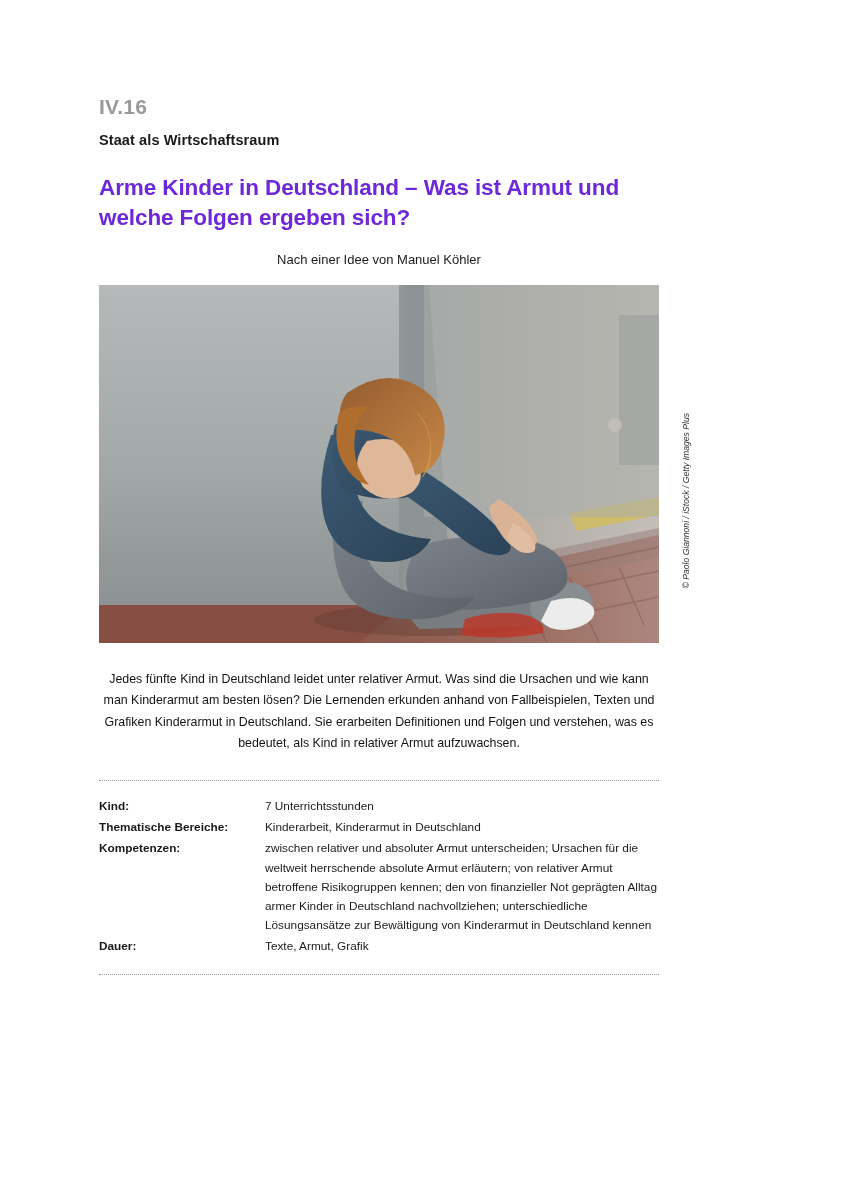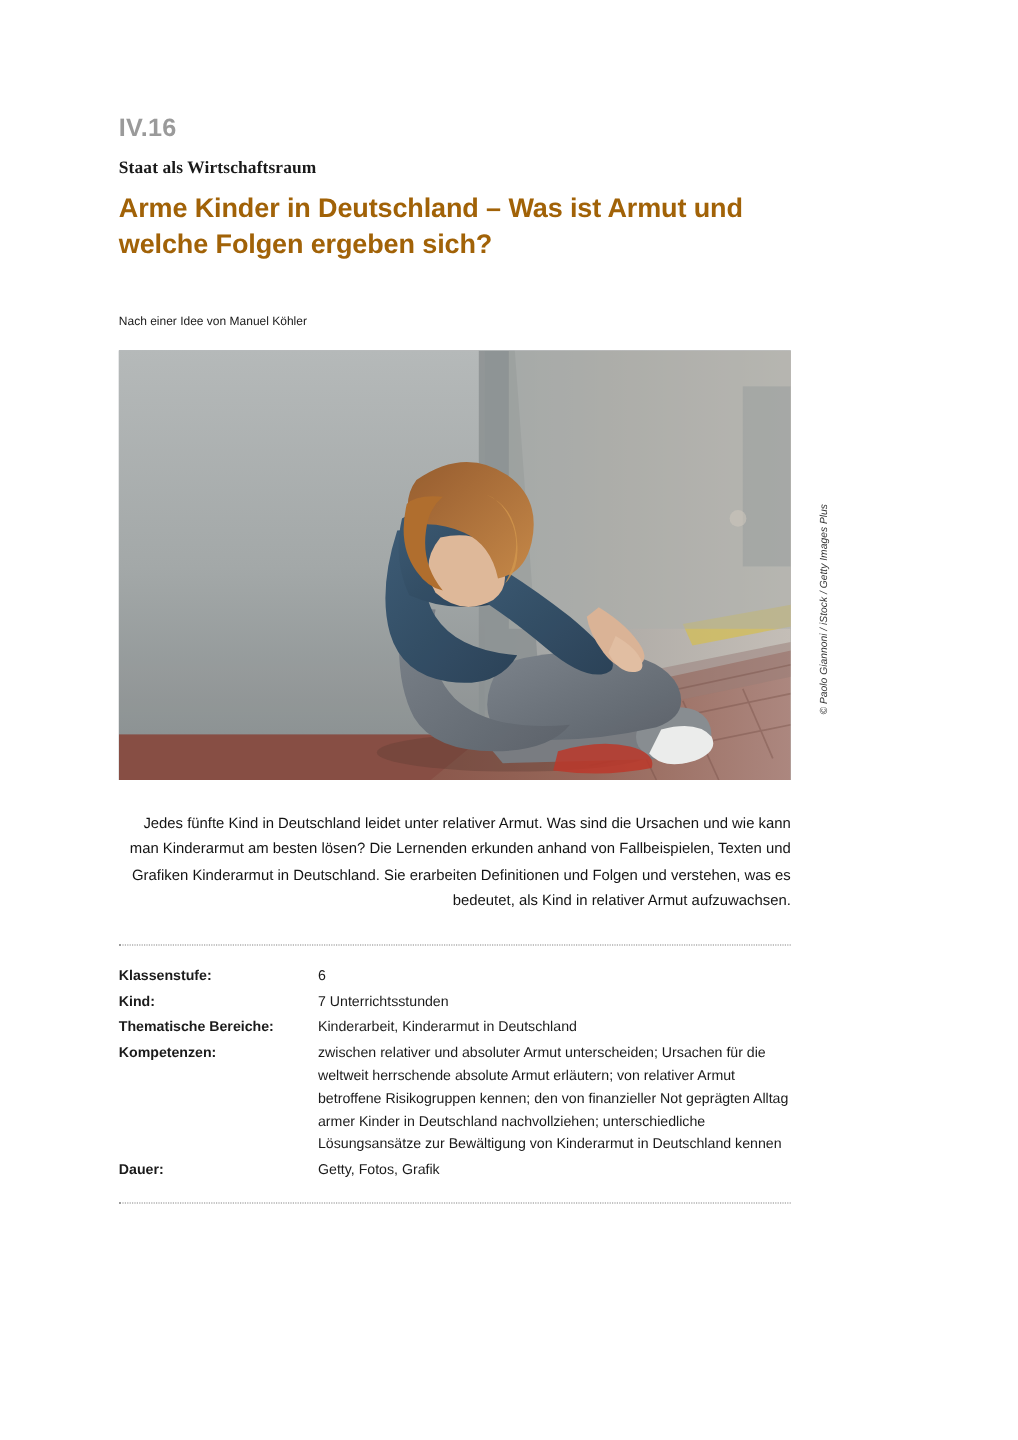--- a/index.html
+++ b/index.html
@@ -36,34 +36,34 @@
     color: #9a9a9a;
     letter-spacing: 0.2px;
     line-height: 1.1;
   }
   .section-title {
     margin-top: 14px;
     font-size: 14.5px;
     font-weight: bold;
     color: #1a1a1a;
     letter-spacing: 0.1px;
-    font-family: Liberation Serif, serif;
   }
   .main-title {
-    margin-top: 10px;
+    margin-top: 25px;
     font-size: 22.5px;
     font-weight: bold;
     line-height: 1.33;
-    color: #a16207;
+    color: #6d28d9;
     letter-spacing: -0.1px;
   }
   .byline {
-    margin-top: 44px;
-    font-size: 10px;
+    margin-top: 19px;
+    font-size: 13px;
     color: #1a1a1a;
+    text-align: center;
   }
 
   .figure {
     position: relative;
     margin-top: 18px;
     width: 560px;
     height: 358px;
   }
   .photo {
     width: 560px;
@@ -85,21 +85,21 @@
     color: #333;
     text-align: right;
     white-space: nowrap;
   }
 
   .intro {
     margin-top: 26px;
     font-size: 12.4px;
     line-height: 1.72;
     color: #141414;
-    text-align: right;
+    text-align: center;
   }
 
   .dotted {
     margin-top: 26px;
     border-top: 1.5px dotted #9b9b9b;
     height: 0;
   }
   .dotted.bottom { margin-top: 16px; }
 
   .profile-heading {
@@ -220,38 +220,34 @@
     </div>
 
     <p class="intro">Jedes fünfte Kind in Deutschland leidet unter relativer Armut. Was sind die Ursachen und wie kann man Kinderarmut am besten lösen? Die Lernenden erkunden anhand von Fallbeispielen, Texten und Grafiken Kinderarmut in Deutschland. Sie erarbeiten Definitionen und Folgen und verstehen, was es bedeutet, als Kind in relativer Armut aufzuwachsen.</p>
 
     <div class="dotted"></div>
 
 
     <table class="profile">
       <tbody>
         <tr>
-          <td class="label">Klassenstufe:</td>
-          <td class="value">6</td>
-        </tr>
-        <tr>
           <td class="label">Kind:</td>
           <td class="value">7 Unterrichtsstunden</td>
         </tr>
         <tr>
           <td class="label">Thematische Bereiche:</td>
           <td class="value">Kinderarbeit, Kinderarmut in Deutschland</td>
         </tr>
         <tr>
           <td class="label">Kompetenzen:</td>
           <td class="value">zwischen relativer und absoluter Armut unterscheiden; Ursachen für die weltweit herrschende absolute Armut erläutern; von relativer Armut betroffene Risikogruppen kennen; den von finanzieller Not geprägten Alltag armer Kinder in Deutschland nachvollziehen; unterschiedliche Lösungsansätze zur Bewältigung von Kinderarmut in Deutschland kennen</td>
         </tr>
         <tr>
           <td class="label">Dauer:</td>
-          <td class="value">Getty, Fotos, Grafik</td>
+          <td class="value">Texte, Armut, Grafik</td>
         </tr>
       </tbody>
     </table>
 
     <div class="dotted bottom"></div>
 
   </div>
 </div>
 
 </body></html>

